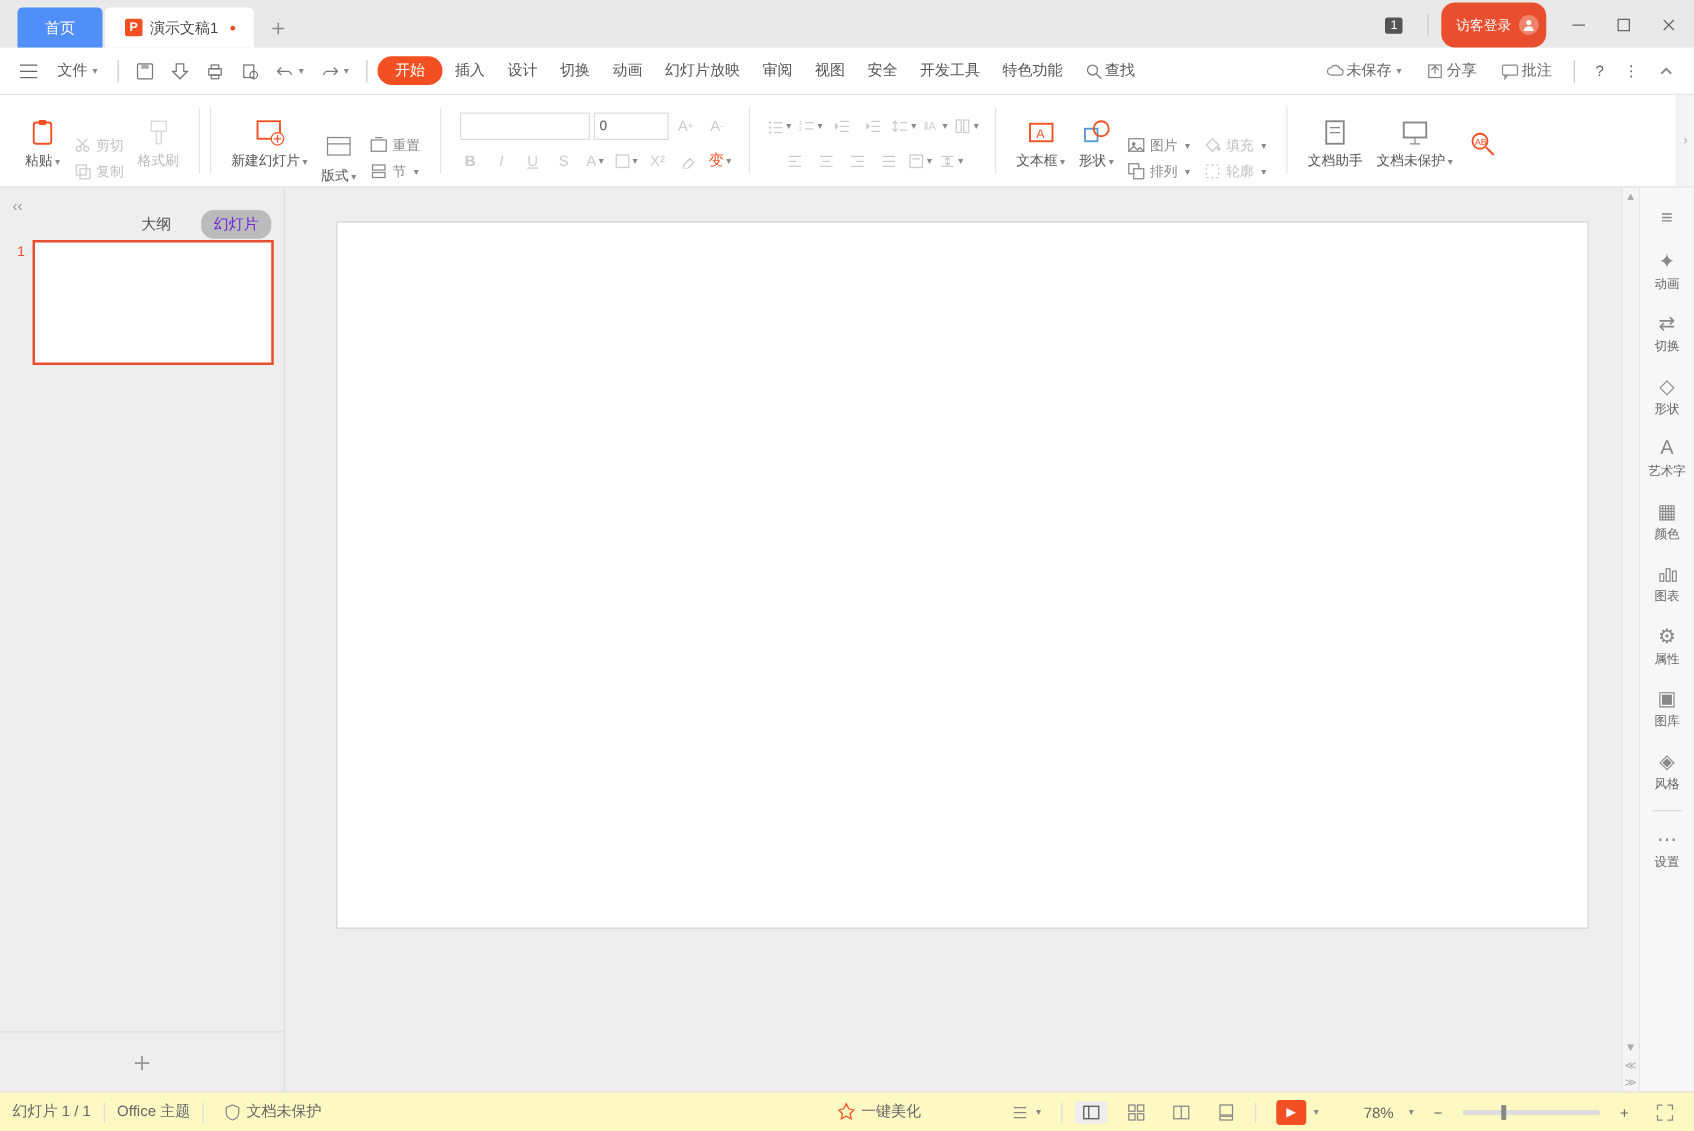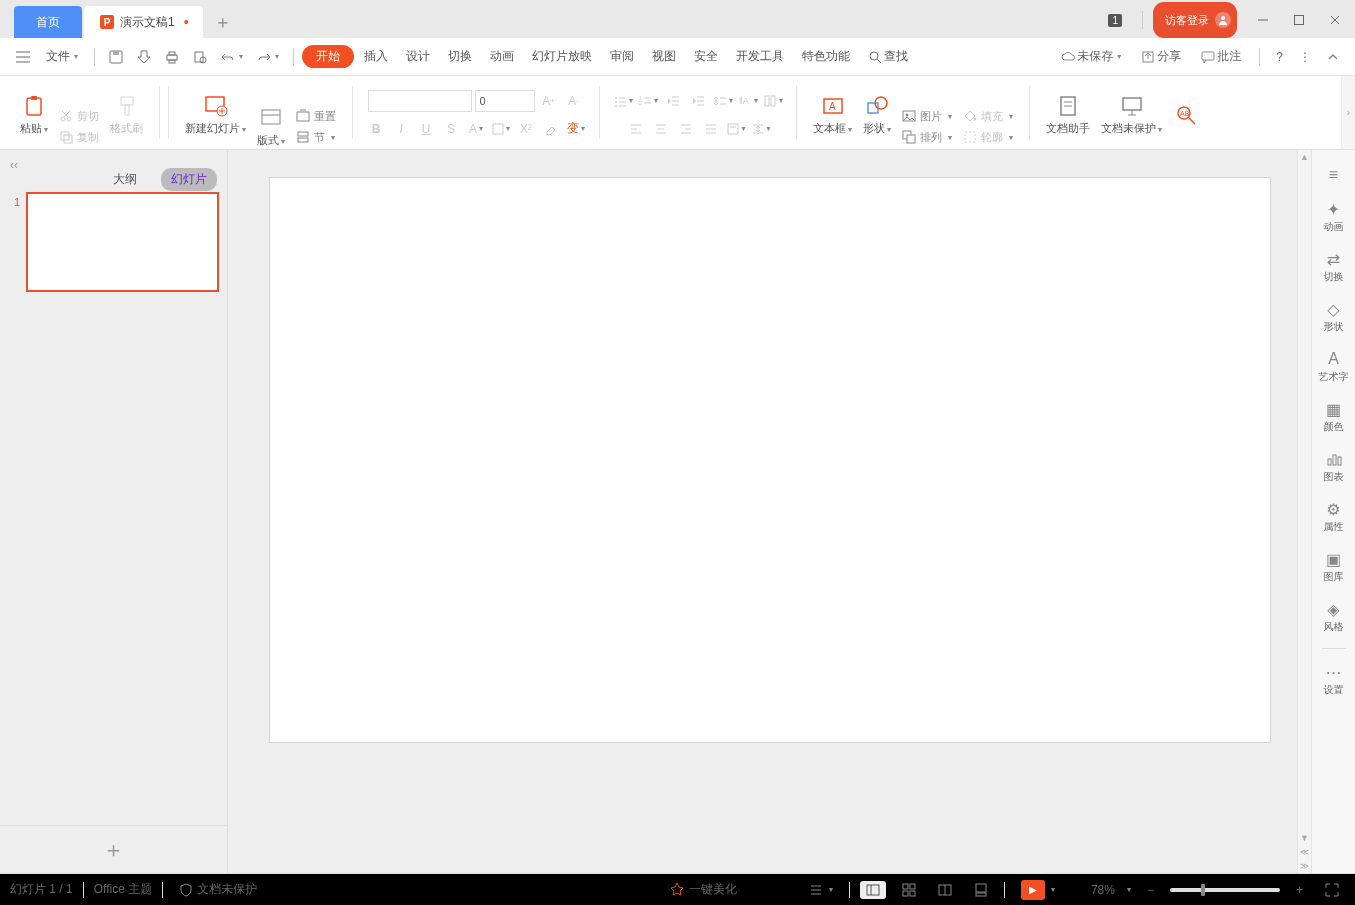--- a/index.html
+++ b/index.html
@@ -72,21 +72,21 @@
 .vscroll .track { position:absolute; top:14px; bottom:44px; left:0; right:0; }
 .vscroll .lowarr { position:absolute; bottom:0; left:0; right:0; display:flex; flex-direction:column; }
 .notes-bar { height:30px; border-top:1px solid #ddd; background:#eee; display:flex; align-items:center; padding:0 14px; gap:8px; color:#999; font-size:12px; cursor:text; }
 
 .rsidebar { width:44px; background:#f7f7f7; border-left:1px solid #e5e5e5; display:flex; flex-direction:column; align-items:center; padding-top:8px; gap:0; }
 .rside-item { width:100%; padding:8px 0; display:flex; flex-direction:column; align-items:center; gap:2px; cursor:pointer; color:#666; font-size:10px; }
 .rside-item .ic { font-size:16px; color:#888; width:18px; height:18px; display:flex; align-items:center; justify-content:center; }
 .rside-sep { width:24px; height:1px; background:#ddd; margin:6px 0; }
 
 
-.statusbar { height:32px; background:#000000; border-top:1px solid #e0e0e0; display:flex; align-items:center; padding:0 10px; gap:10px; font-size:12px; color:#666; position:relative; }
+.statusbar { height:32px; background:#fef9c3; border-top:1px solid #e0e0e0; display:flex; align-items:center; padding:0 10px; gap:10px; font-size:12px; color:#666; position:relative; }
 .statusbar .ssep { width:1px; height:16px; background:#ddd; }
 .statusbar .filler { flex:1; }
 .sb-btn { display:flex; align-items:center; gap:4px; padding:2px 6px; cursor:pointer; }
 .play-btn { width:24px; height:20px; background:#f25022; border-radius:3px; display:flex; align-items:center; justify-content:center; color:#fff; font-size:10px; }
 .zoom-track { width:110px; height:4px; background:#ddd; border-radius:2px; position:relative; }
 .zoom-track .knob { position:absolute; top:50%; left:30%; transform:translate(-50%,-50%); width:4px; height:12px; background:#888; border-radius:1px; }
 svg { display:block; }
 </style>
 </head>
 <body>

